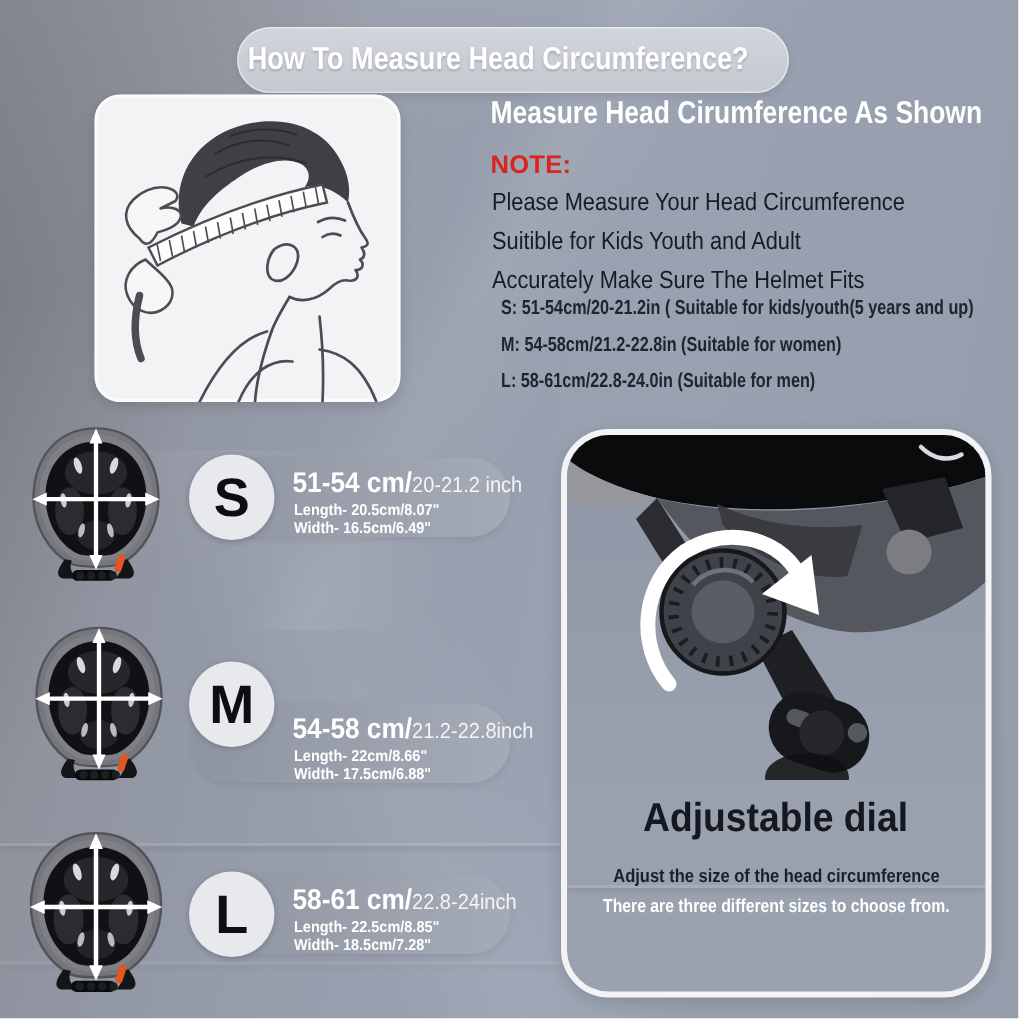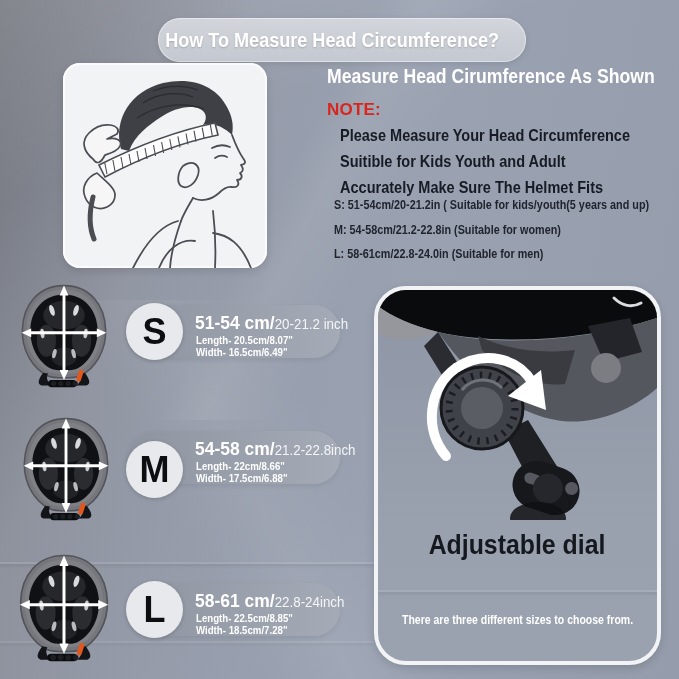--- a/index.html
+++ b/index.html
@@ -22,42 +22,42 @@
     display:flex;align-items:center;justify-content:flex-end;}
   .banner-text{color:#fff;font-weight:bold;font-size:21px;white-space:nowrap;
     display:inline-block;transform:scaleX(.86);transform-origin:center;
     text-shadow:0 1px 2px rgba(0,0,0,.18);}
   .illus-box{left:63px;top:63px;width:204px;height:205px;border-radius:17px;
     background:#f2f3f5;box-shadow:inset 0 0 0 2px #fbfbfc, 0 3px 8px rgba(0,0,0,.12);overflow:hidden;}
   .heading{left:327px;top:64px;color:#fff;font-weight:bold;font-size:21px;white-space:nowrap;}
   .cond{display:inline-block;transform-origin:left center;white-space:nowrap;}
   .sx80{transform:scaleX(.80);} .sx84{transform:scaleX(.84);} .sx88{transform:scaleX(.88);} .sx92{transform:scaleX(.92);}
   .note-label{left:327px;top:100px;color:#d9251d;font-weight:bold;font-size:17px;letter-spacing:.2px;}
-  .note-par{left:340px;top:122px;color:#171b24;font-weight:bold;font-size:16.5px;line-height:26px;}
+  .note-par{left:328px;top:122px;color:#171b24;font-weight:normal;font-size:16.5px;line-height:26px;}
   .size-list{left:334px;top:193px;color:#20242e;font-weight:bold;font-size:13.5px;line-height:24.5px;}
   .size-row-pill{height:53px;border-radius:27px;
     background:linear-gradient(90deg,#8e95a1 0%,#9aa0ac 55%,#a5abb6 100%);
     box-shadow:0 2px 5px rgba(0,0,0,.08);}
   .size-circle{width:57px;height:57px;border-radius:50%;background:#e7e9ec;
     box-shadow:0 1px 4px rgba(0,0,0,.18);display:flex;align-items:center;justify-content:center;}
   .size-letter{font-weight:bold;font-size:36px;color:#0d0e10;}
   .range-line{color:#fff;white-space:nowrap;}
   .range-cm{font-weight:bold;font-size:19px;}
   .range-inch{font-size:14.5px;color:#f4f5f7;}
   .lw-line{color:#fff;font-weight:bold;font-size:10.5px;white-space:nowrap;}
   .helmet-img{position:absolute;}
   .dial-box{left:374px;top:286px;width:287px;height:379px;border-radius:32px;
     border:4px solid #f2f3f5;box-sizing:border-box;
     background:linear-gradient(180deg,#8e95a4 0%,#99a0ae 62%,#9aa1af 100%);
     box-shadow:0 3px 10px rgba(0,0,0,.14);overflow:hidden;}
   .dial-title{position:absolute;left:0;right:0;top:240px;text-align:center;
     color:#15181e;font-weight:bold;font-size:27px;}
   .dial-desc{position:absolute;left:0;right:0;top:284px;text-align:center;
     font-weight:bold;font-size:12.5px;line-height:20px;color:#1b1f28;}
-  .dial-desc .white{color:#ffffff;margin-top:36px;}
+  .dial-desc .white{color:#ffffff;}
   .dial-desc .cond{transform-origin:center;}
   .hidden-defs{position:absolute;width:0;height:0;overflow:hidden;}
 </style>
 </head>
 <body>
 
 <svg class="hidden-defs" xmlns="http://www.w3.org/2000/svg" aria-hidden="true">
   <symbol id="helmet" viewBox="0 0 120 132">
     <path d="M60 3 C92 3 111 27 112 58 C113 84 99 107 80 116 C73 119 47 119 40 116 C21 107 7 84 8 58 C9 27 28 3 60 3 Z" fill="#76777c" stroke="#53545a" stroke-width="2"></path>
     <path d="M60 8 C88 8 106 29 107 57 C108 80 96 102 78 111 C72 114 48 114 42 111 C24 102 12 80 13 57 C14 29 32 8 60 8 Z" fill="#8a8b90" opacity=".45"></path>
@@ -174,21 +174,21 @@
     <div class="abs lw-line" style="left:68px;top:29px;"><span class="cond sx92">Length- 20.5cm/8.07"</span></div>
     <div class="abs lw-line" style="left:68px;top:41px;"><span class="cond sx92">Width- 16.5cm/6.49"</span></div>
   </div>
   <div class="abs size-circle" style="left:126px;top:303px;">
     <span class="size-letter">S</span>
   </div>
 
   <svg class="helmet-img" style="left:18px;top:415px;" width="96" height="108" viewBox="0 0 120 132" xmlns="http://www.w3.org/2000/svg" xmlns:xlink="http://www.w3.org/1999/xlink">
       <use href="#helmet" xlink:href="#helmet"></use>
     </svg>
-  <div class="abs size-row-pill" style="left:128px;top:431px;width:212px;">
+  <div class="abs size-row-pill" style="left:128px;top:469px;width:212px;">
     <div class="abs" style="left:67px;top:7px;">
       <span class="range-line cond sx92"><span class="range-cm">54-58 cm/</span><span class="range-inch">21.2-22.8inch</span></span>
     </div>
     <div class="abs lw-line" style="left:68px;top:29px;"><span class="cond sx92">Length- 22cm/8.66"</span></div>
     <div class="abs lw-line" style="left:68px;top:41px;"><span class="cond sx92">Width- 17.5cm/6.88"</span></div>
   </div>
   <div class="abs size-circle" style="left:126px;top:441px;">
     <span class="size-letter">M</span>
   </div>
 
@@ -234,17 +234,18 @@
         <path d="M68 166 C46 140 50 98 78 78" stroke="#fff" stroke-width="10" fill="none" stroke-linecap="round"></path>
         <path d="M78 78 C106 60 140 68 154 92" stroke="#fff" stroke-width="10" fill="none"></path>
         <polygon points="163,80 168,120 130,106" fill="#fff"></polygon>
       </g>
     </svg>
     <div class="seam" style="left:0;right:0;top:300px;"></div>
     <div class="dial-title">
       <span class="cond sx92" style="transform-origin:center;">Adjustable dial</span>
     </div>
     <div class="dial-desc">
+      <div><span class="cond sx88">Adjust the size of the head circumference</span></div>
       <div class="white"><span class="cond sx84">There are three different sizes to choose from.</span></div>
     </div>
   </div>
 
 </div>
 
 </body></html>

